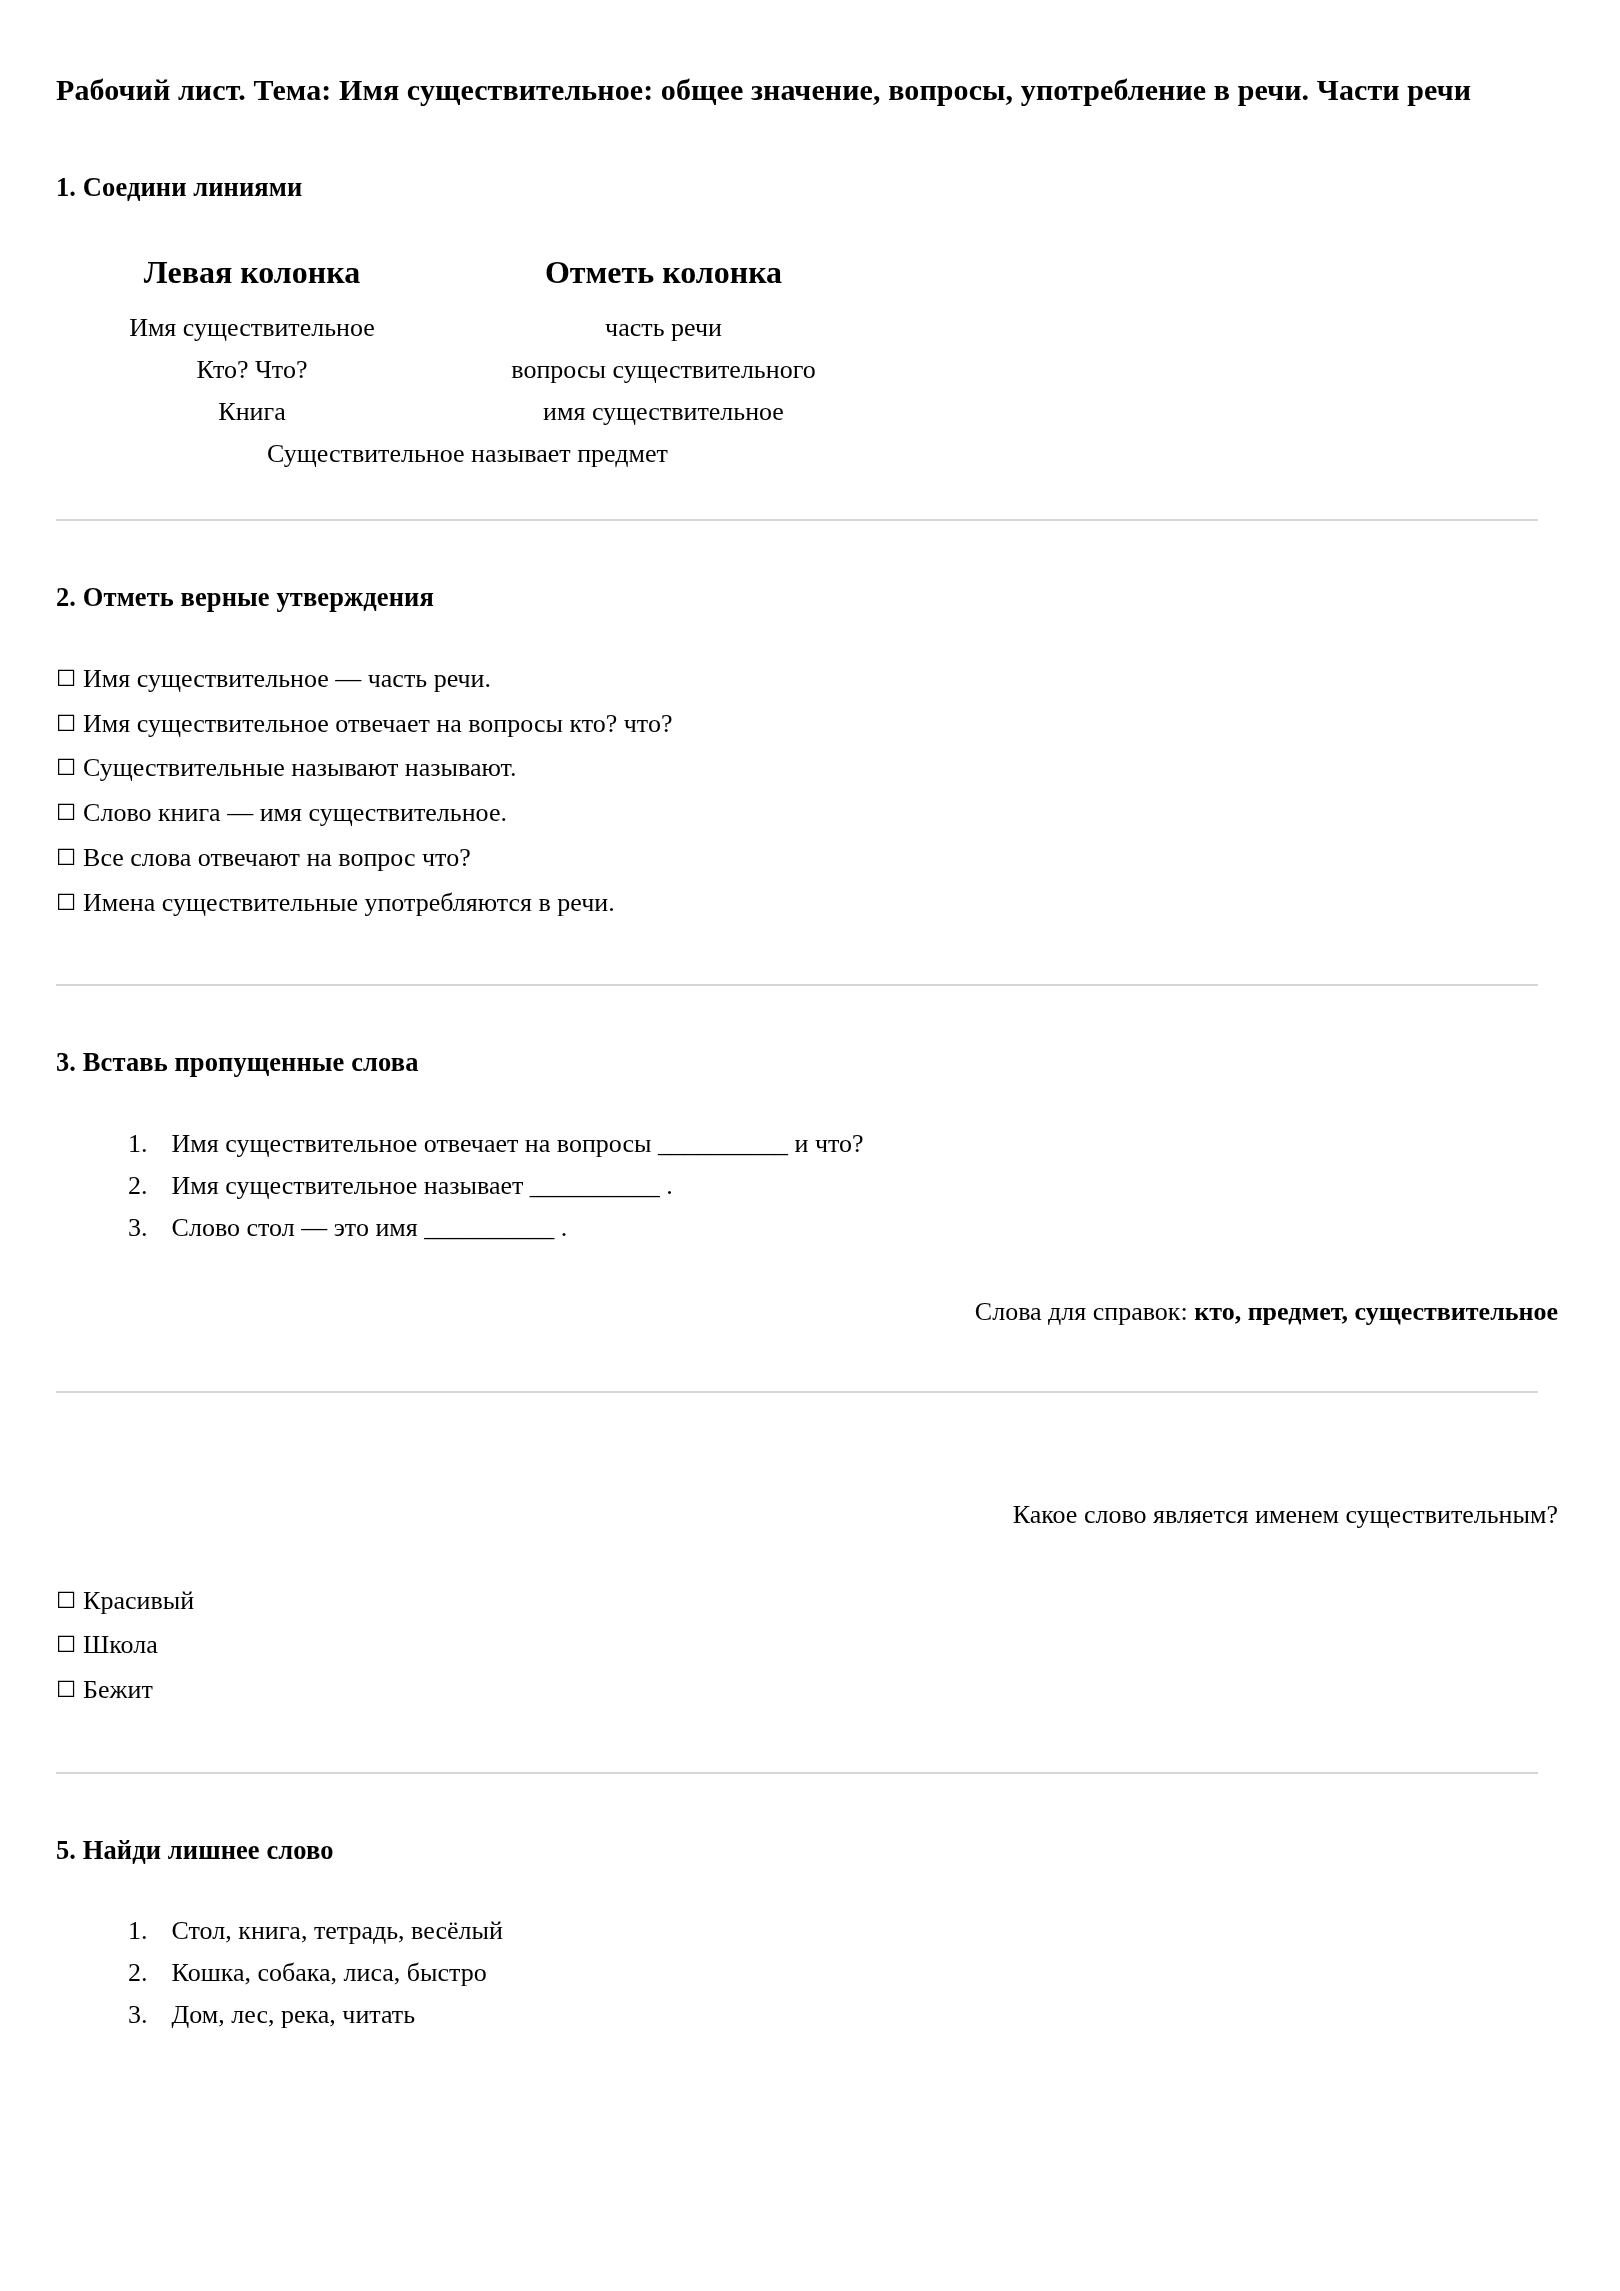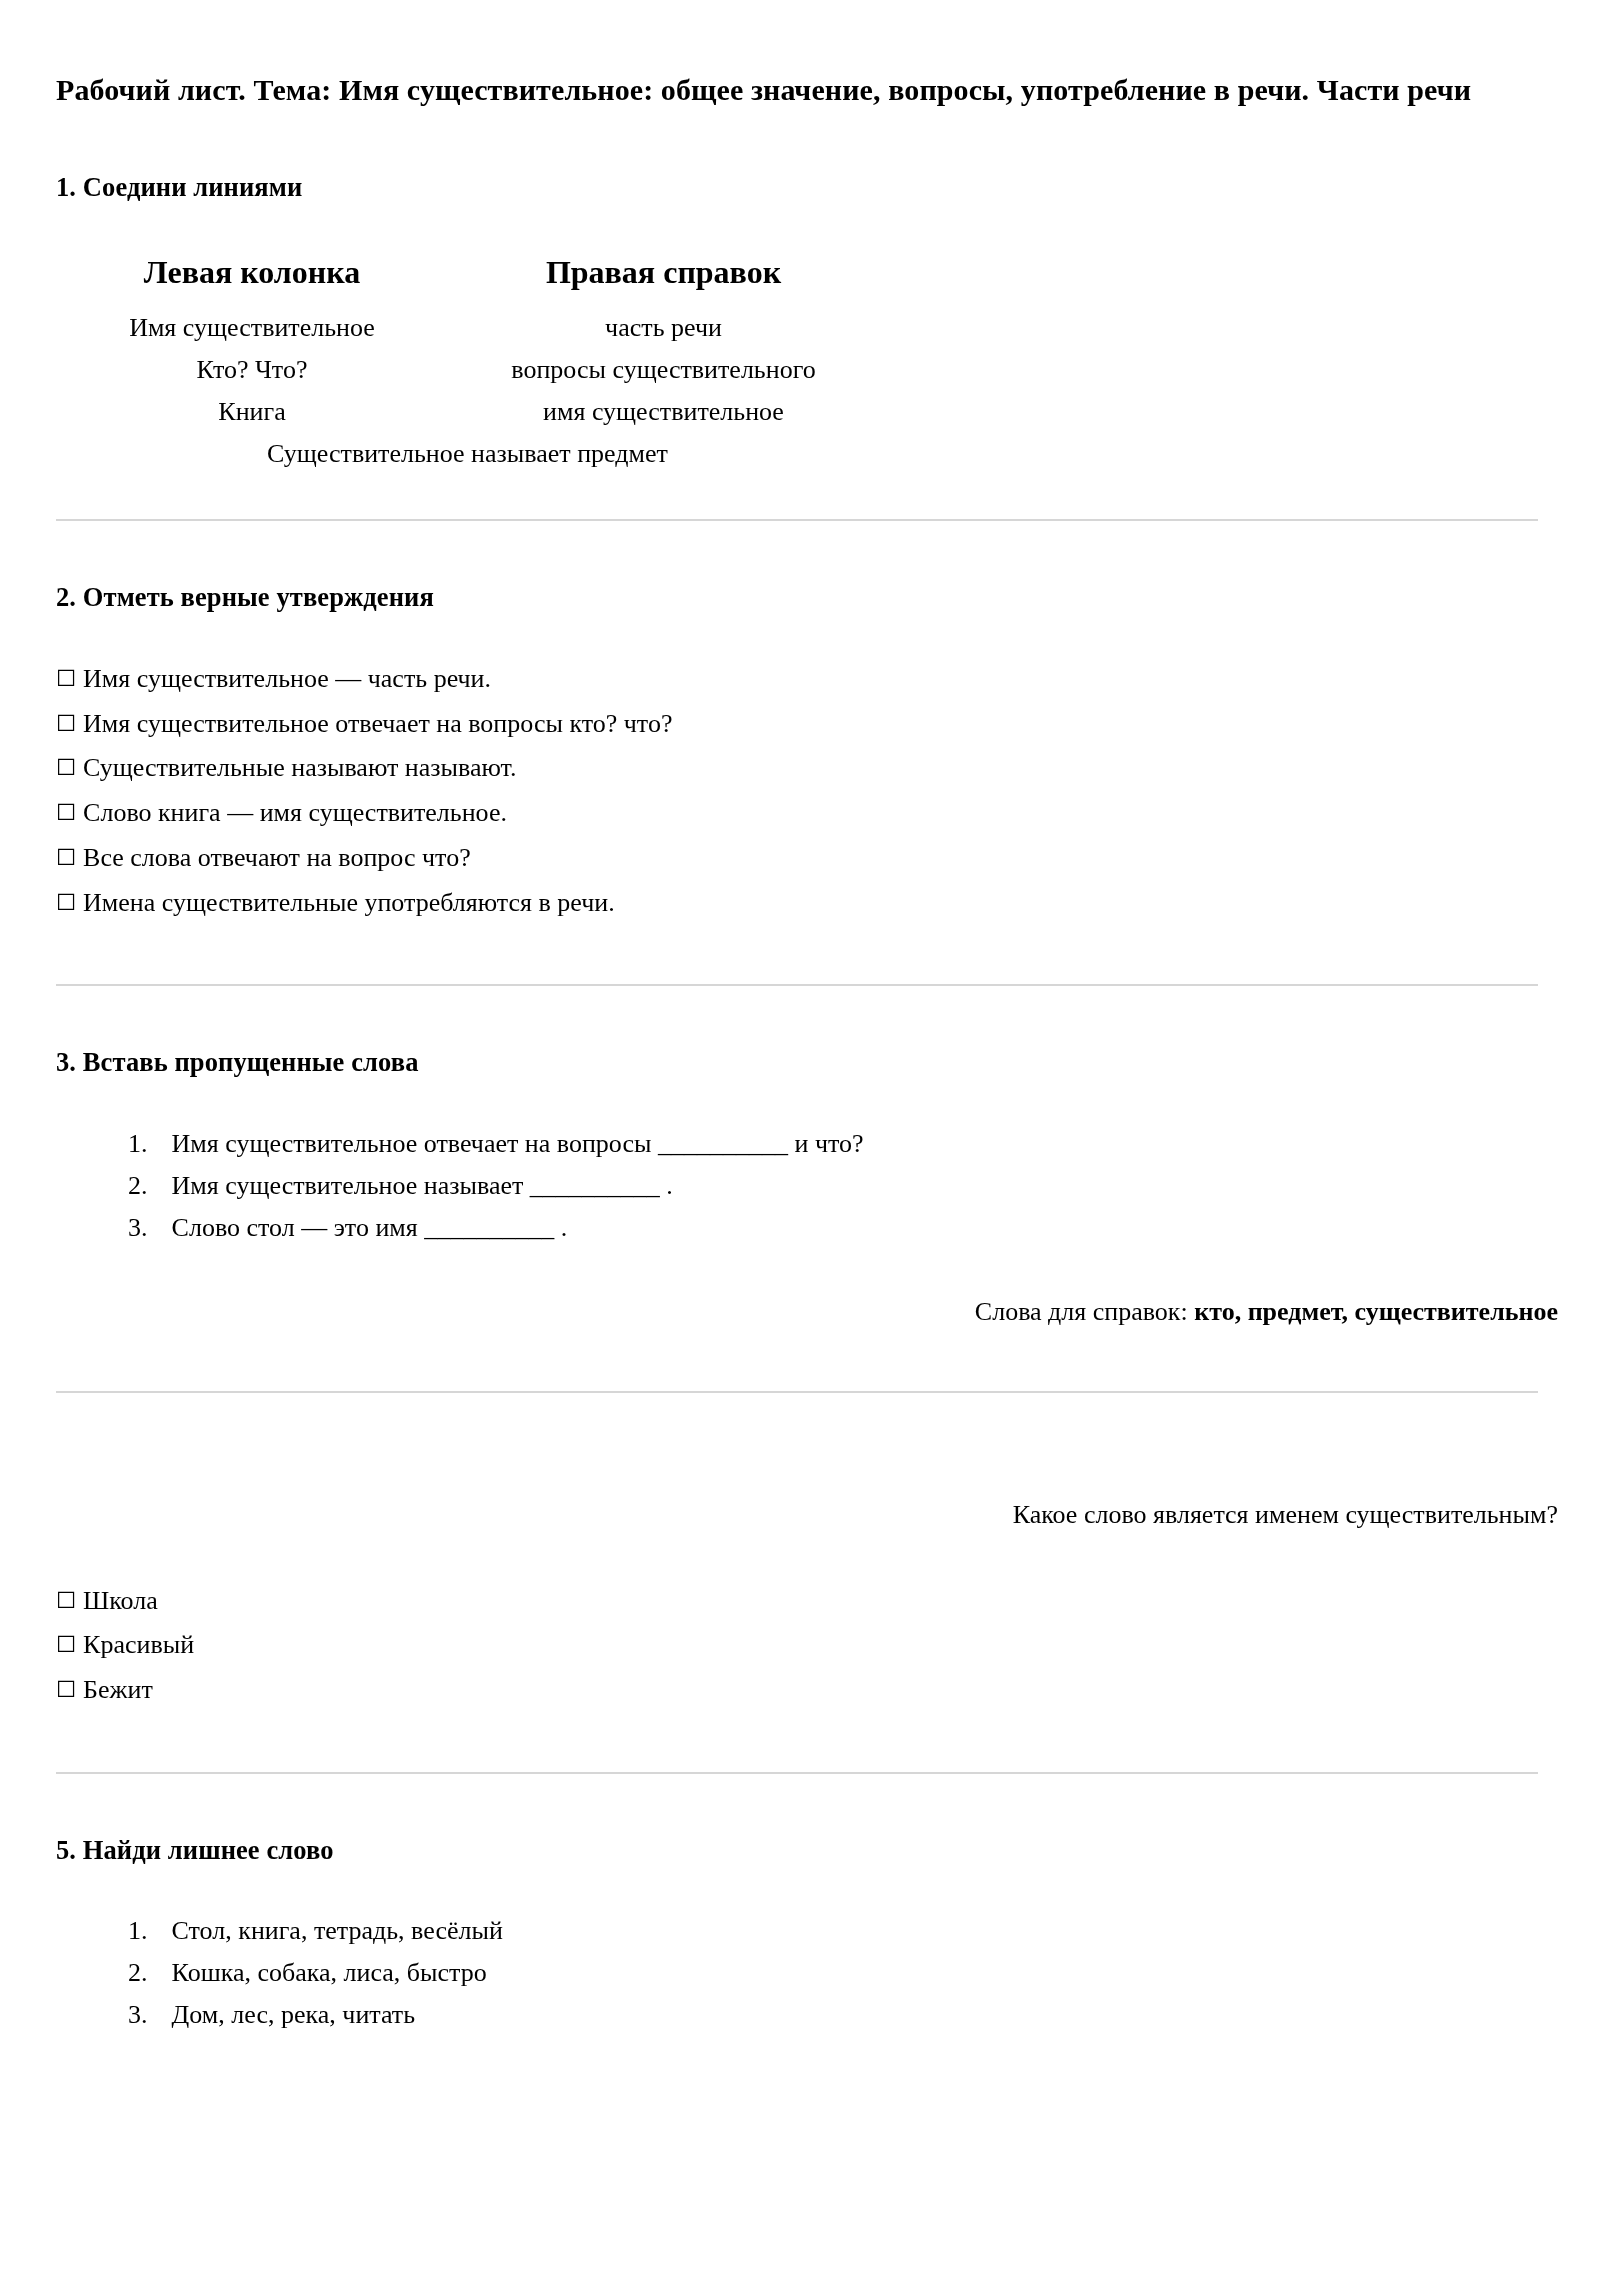--- a/index.html
+++ b/index.html
@@ -144,21 +144,21 @@
     <div class="spacer-md"></div>
 
     <table class="match-table">
       <colgroup>
         <col class="c-left">
         <col class="c-right">
       </colgroup>
       <thead>
         <tr>
           <th>Левая колонка</th>
-          <th>Правая справок</th>
+          <th>Отметь колонка</th>
         </tr>
       </thead>
       <tbody>
         <tr>
           <td>Имя существительное</td>
           <td>часть речи</td>
         </tr>
         <tr>
           <td>Кто? Что?</td>
           <td>вопросы существительного</td>
@@ -244,26 +244,26 @@
   <div class="section">
 
     <div class="spacer-md"></div>
 
     <p class="para">Какое слово является именем существительным?</p>
 
     <div class="spacer-md"></div>
 
     <ul class="check-list">
       <li>
+        <span class="cbox">☐</span><span>Красивый</span>
+      </li>
+      <li>
         <span class="cbox">☐</span><span>Школа</span>
       </li>
       <li>
-        <span class="cbox">☐</span><span>Красивый</span>
-      </li>
-      <li>
         <span class="cbox">☐</span><span>Бежит</span>
       </li>
     </ul>
 
     <div class="spacer-lg"></div>
   </div>
 
   <hr class="divider">
 
   <div class="spacer-lg"></div>

